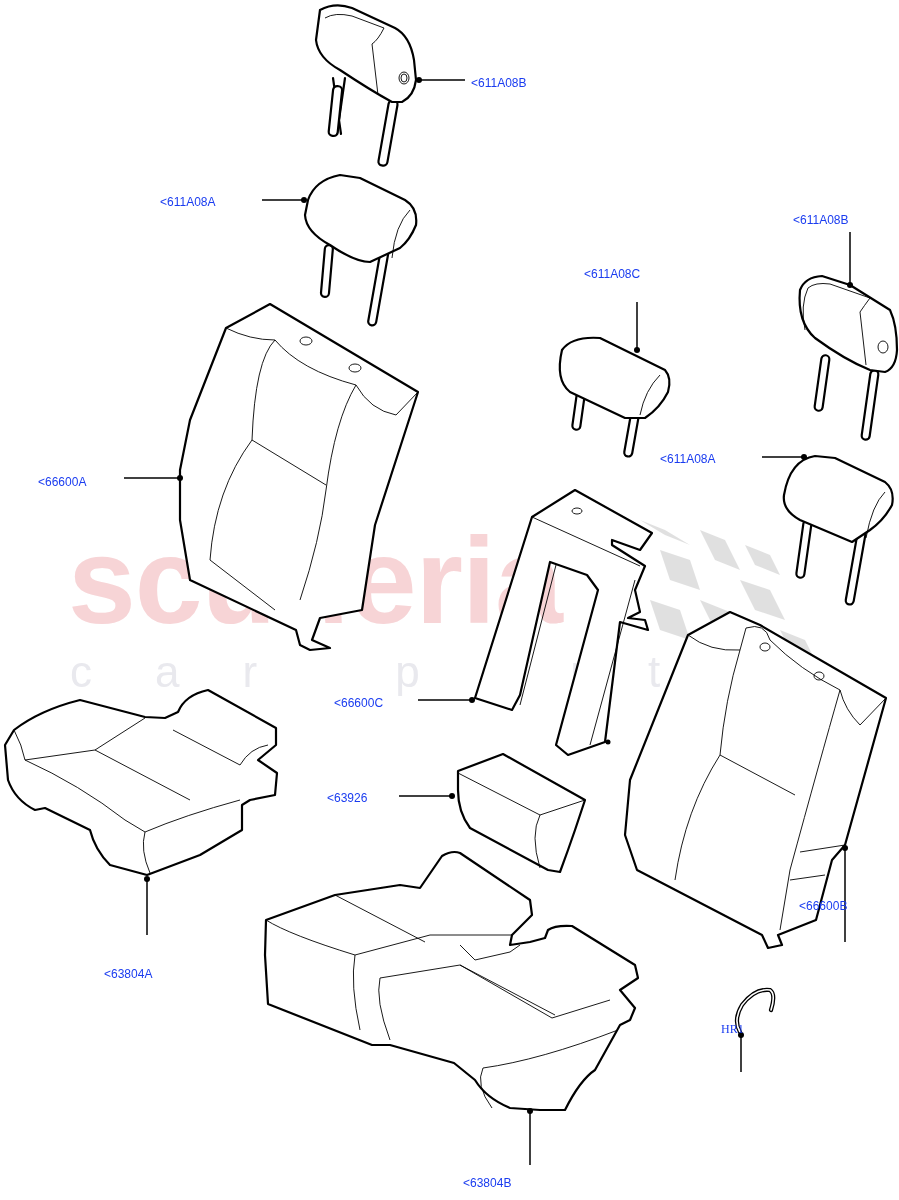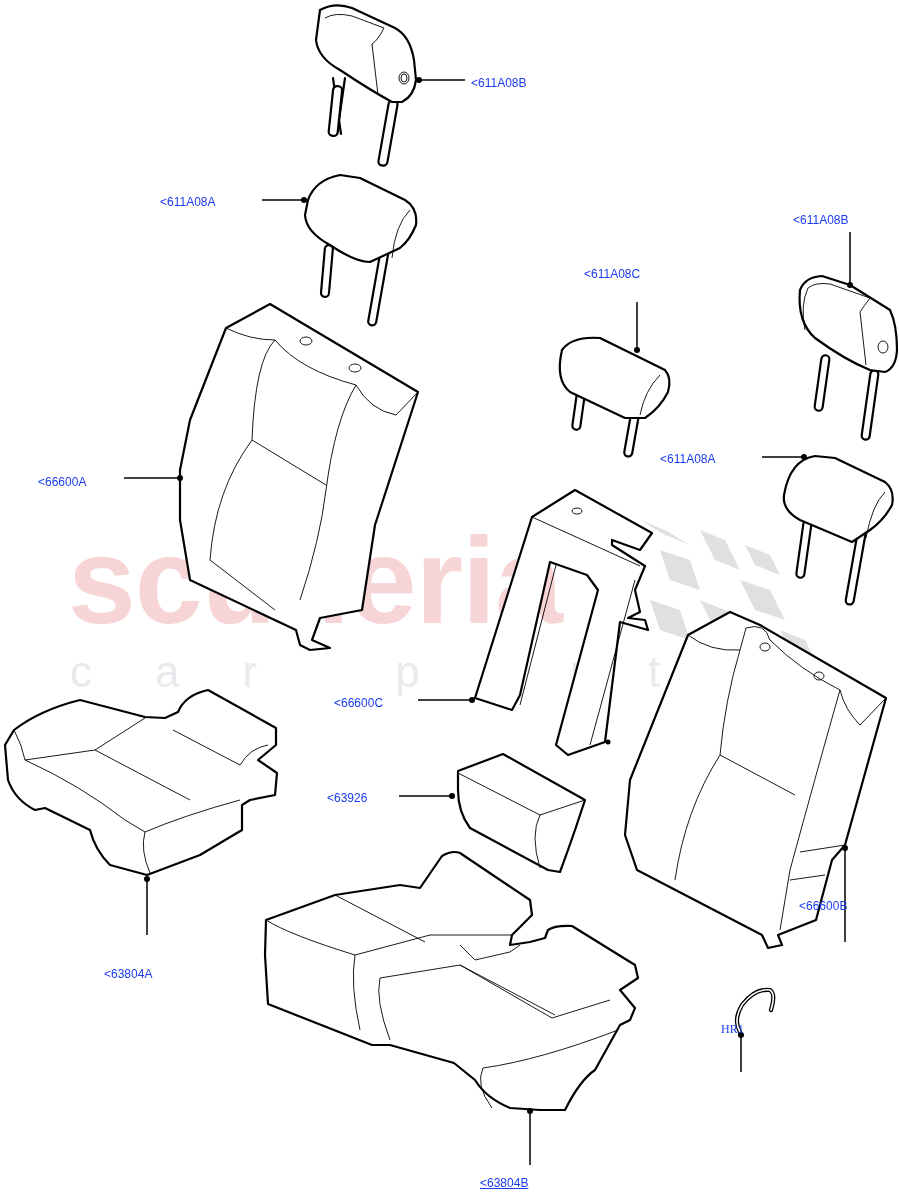--- a/index.html
+++ b/index.html
@@ -174,14 +174,14 @@
   <div class="callout" style="left:160px; top:196px;">&lt;611A08A</div>
   <div class="callout" style="left:793px; top:214px;">&lt;611A08B</div>
   <div class="callout" style="left:584px; top:268px;">&lt;611A08C</div>
   <div class="callout" style="left:660px; top:453px;">&lt;611A08A</div>
   <div class="callout" style="left:38px; top:476px;">&lt;66600A</div>
   <div class="callout" style="left:334px; top:697px;text-align:right;">&lt;66600C</div>
   <div class="callout" style="left:327px; top:792px;text-align:right;">&lt;63926</div>
   <div class="callout" style="left:104px; top:945px;margin-top:23px;">&lt;63804A</div>
   <div class="callout" style="left:799px; top:900px;">&lt;66600B</div>
   <div class="callout" style="left:721px; top:1023px;font-family:Liberation Serif, serif;">HR1</div>
-  <div class="callout" style="left:480px; top:1177px;text-decoration:underline;">&lt;63804B</div>
+  <div class="callout" style="left:463px; top:1177px;">&lt;63804B</div>
 </div>
 
 </body></html>

